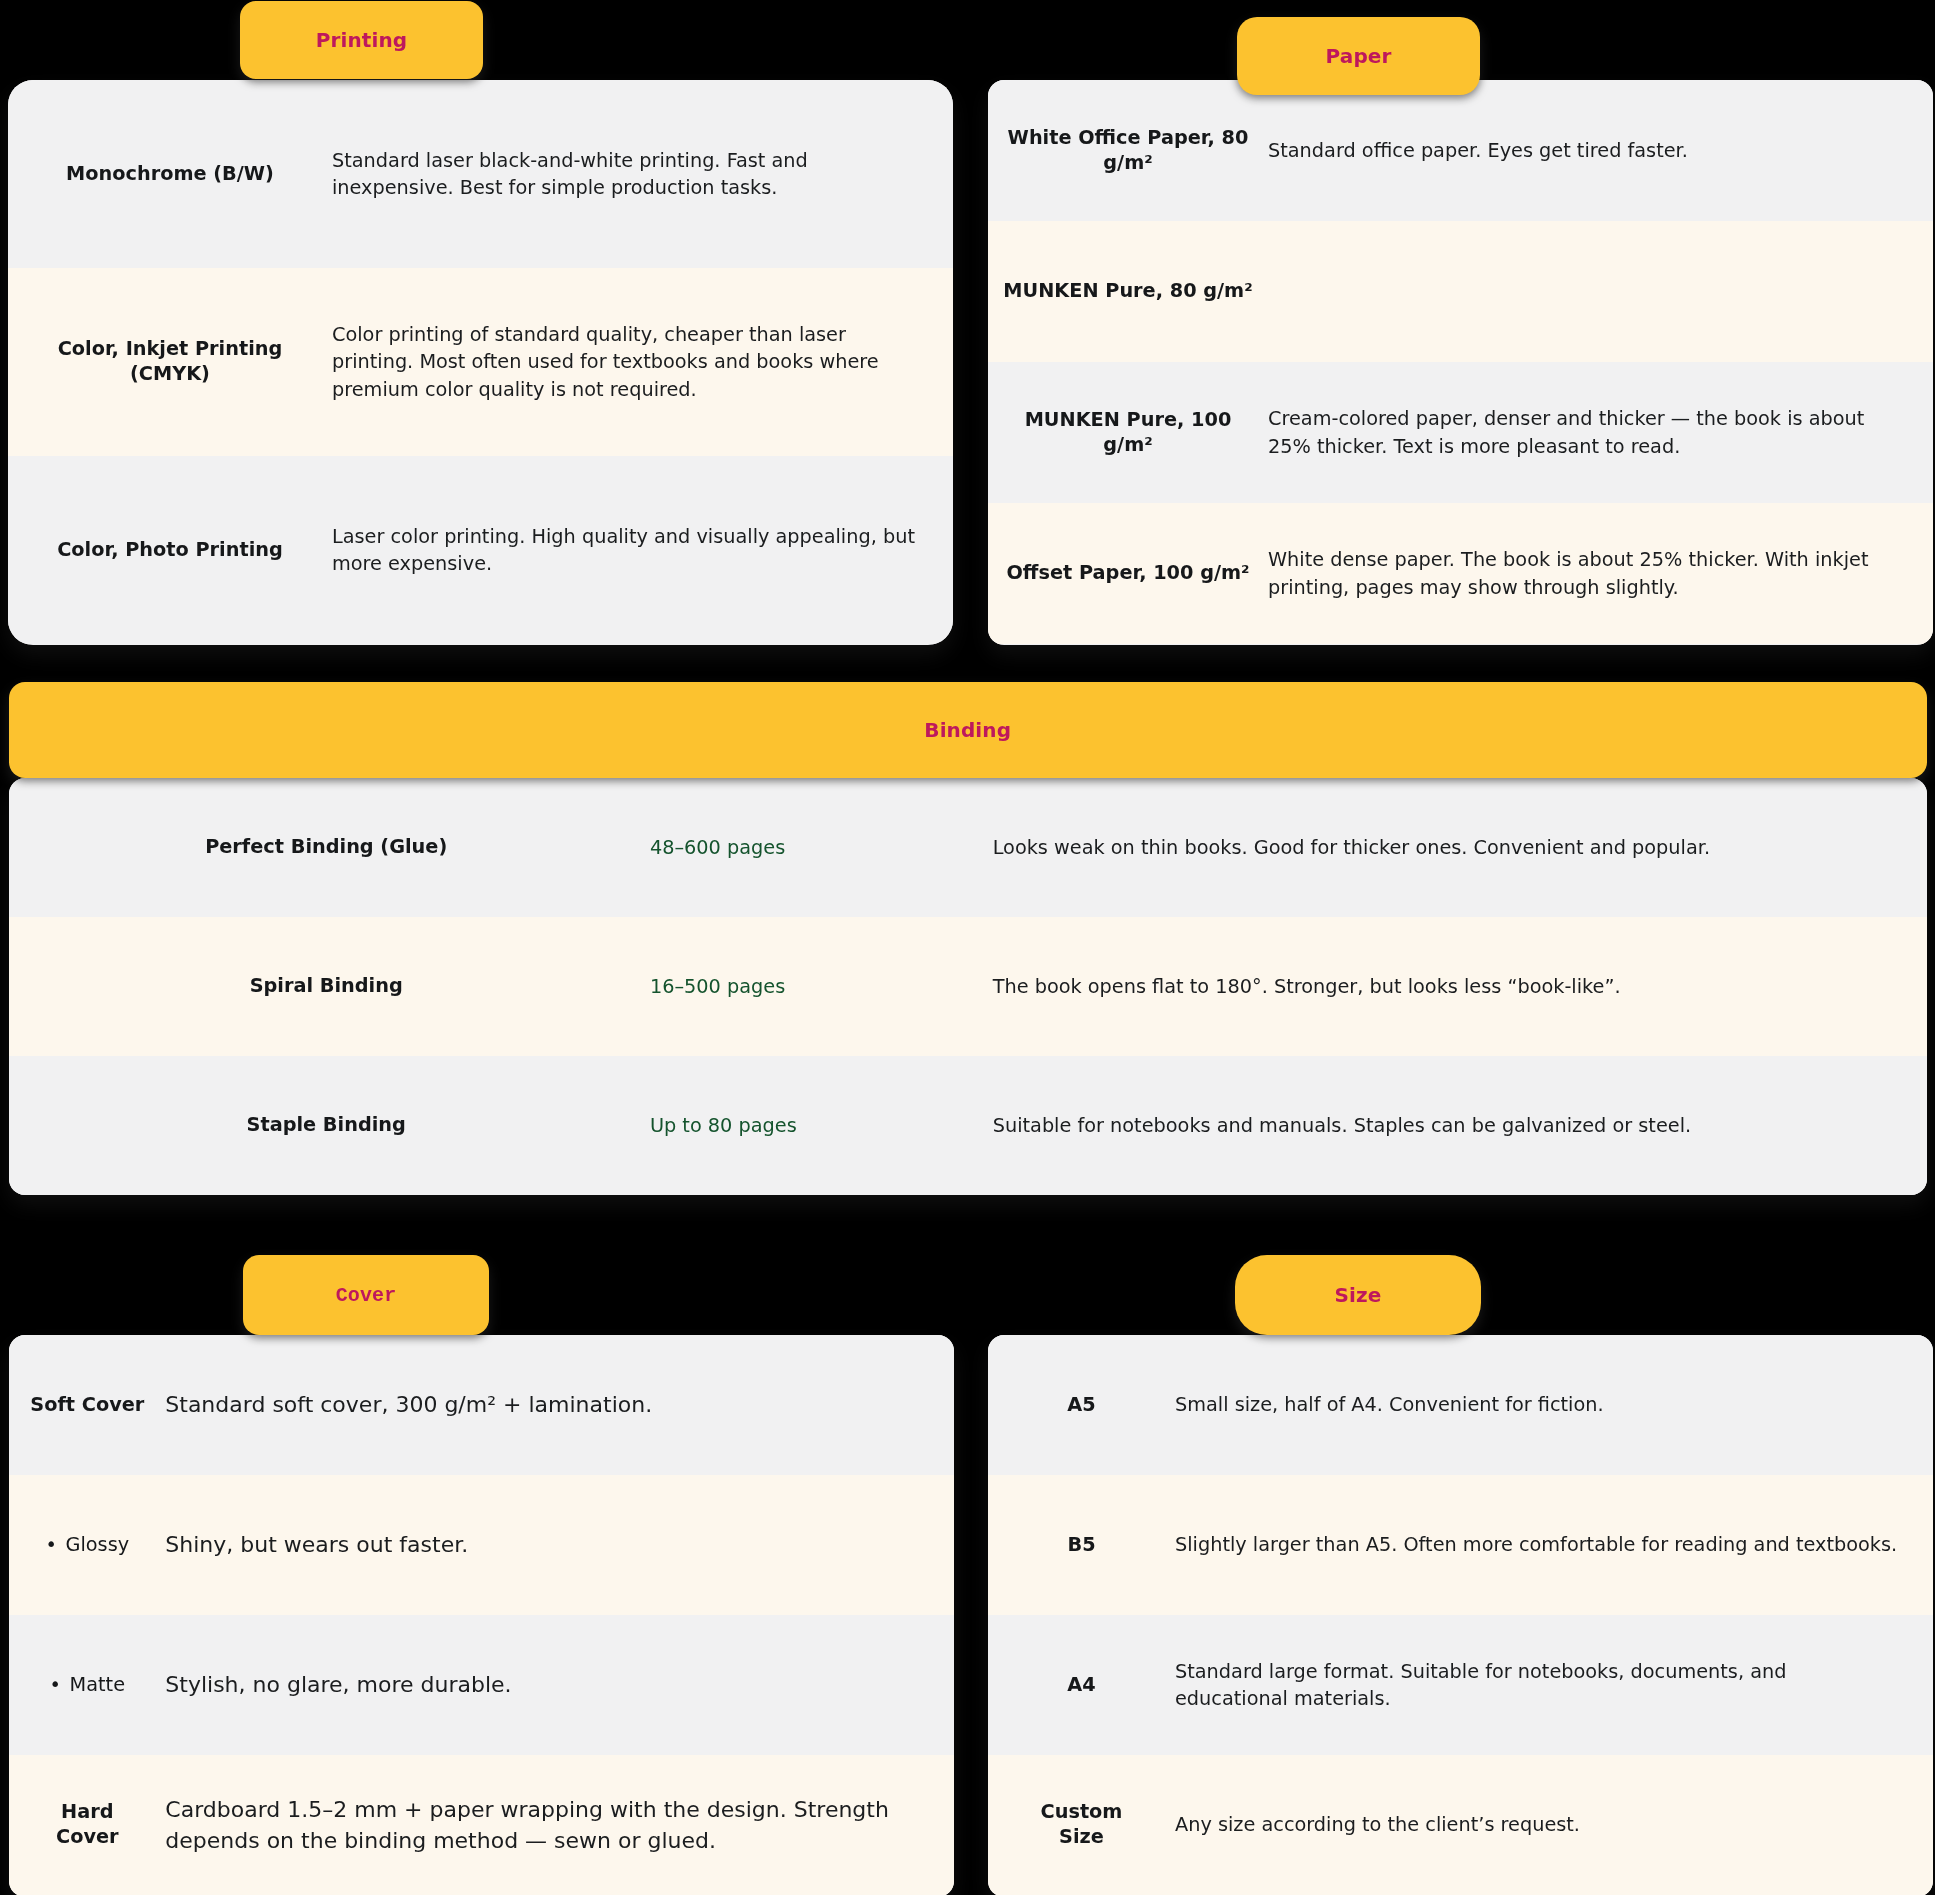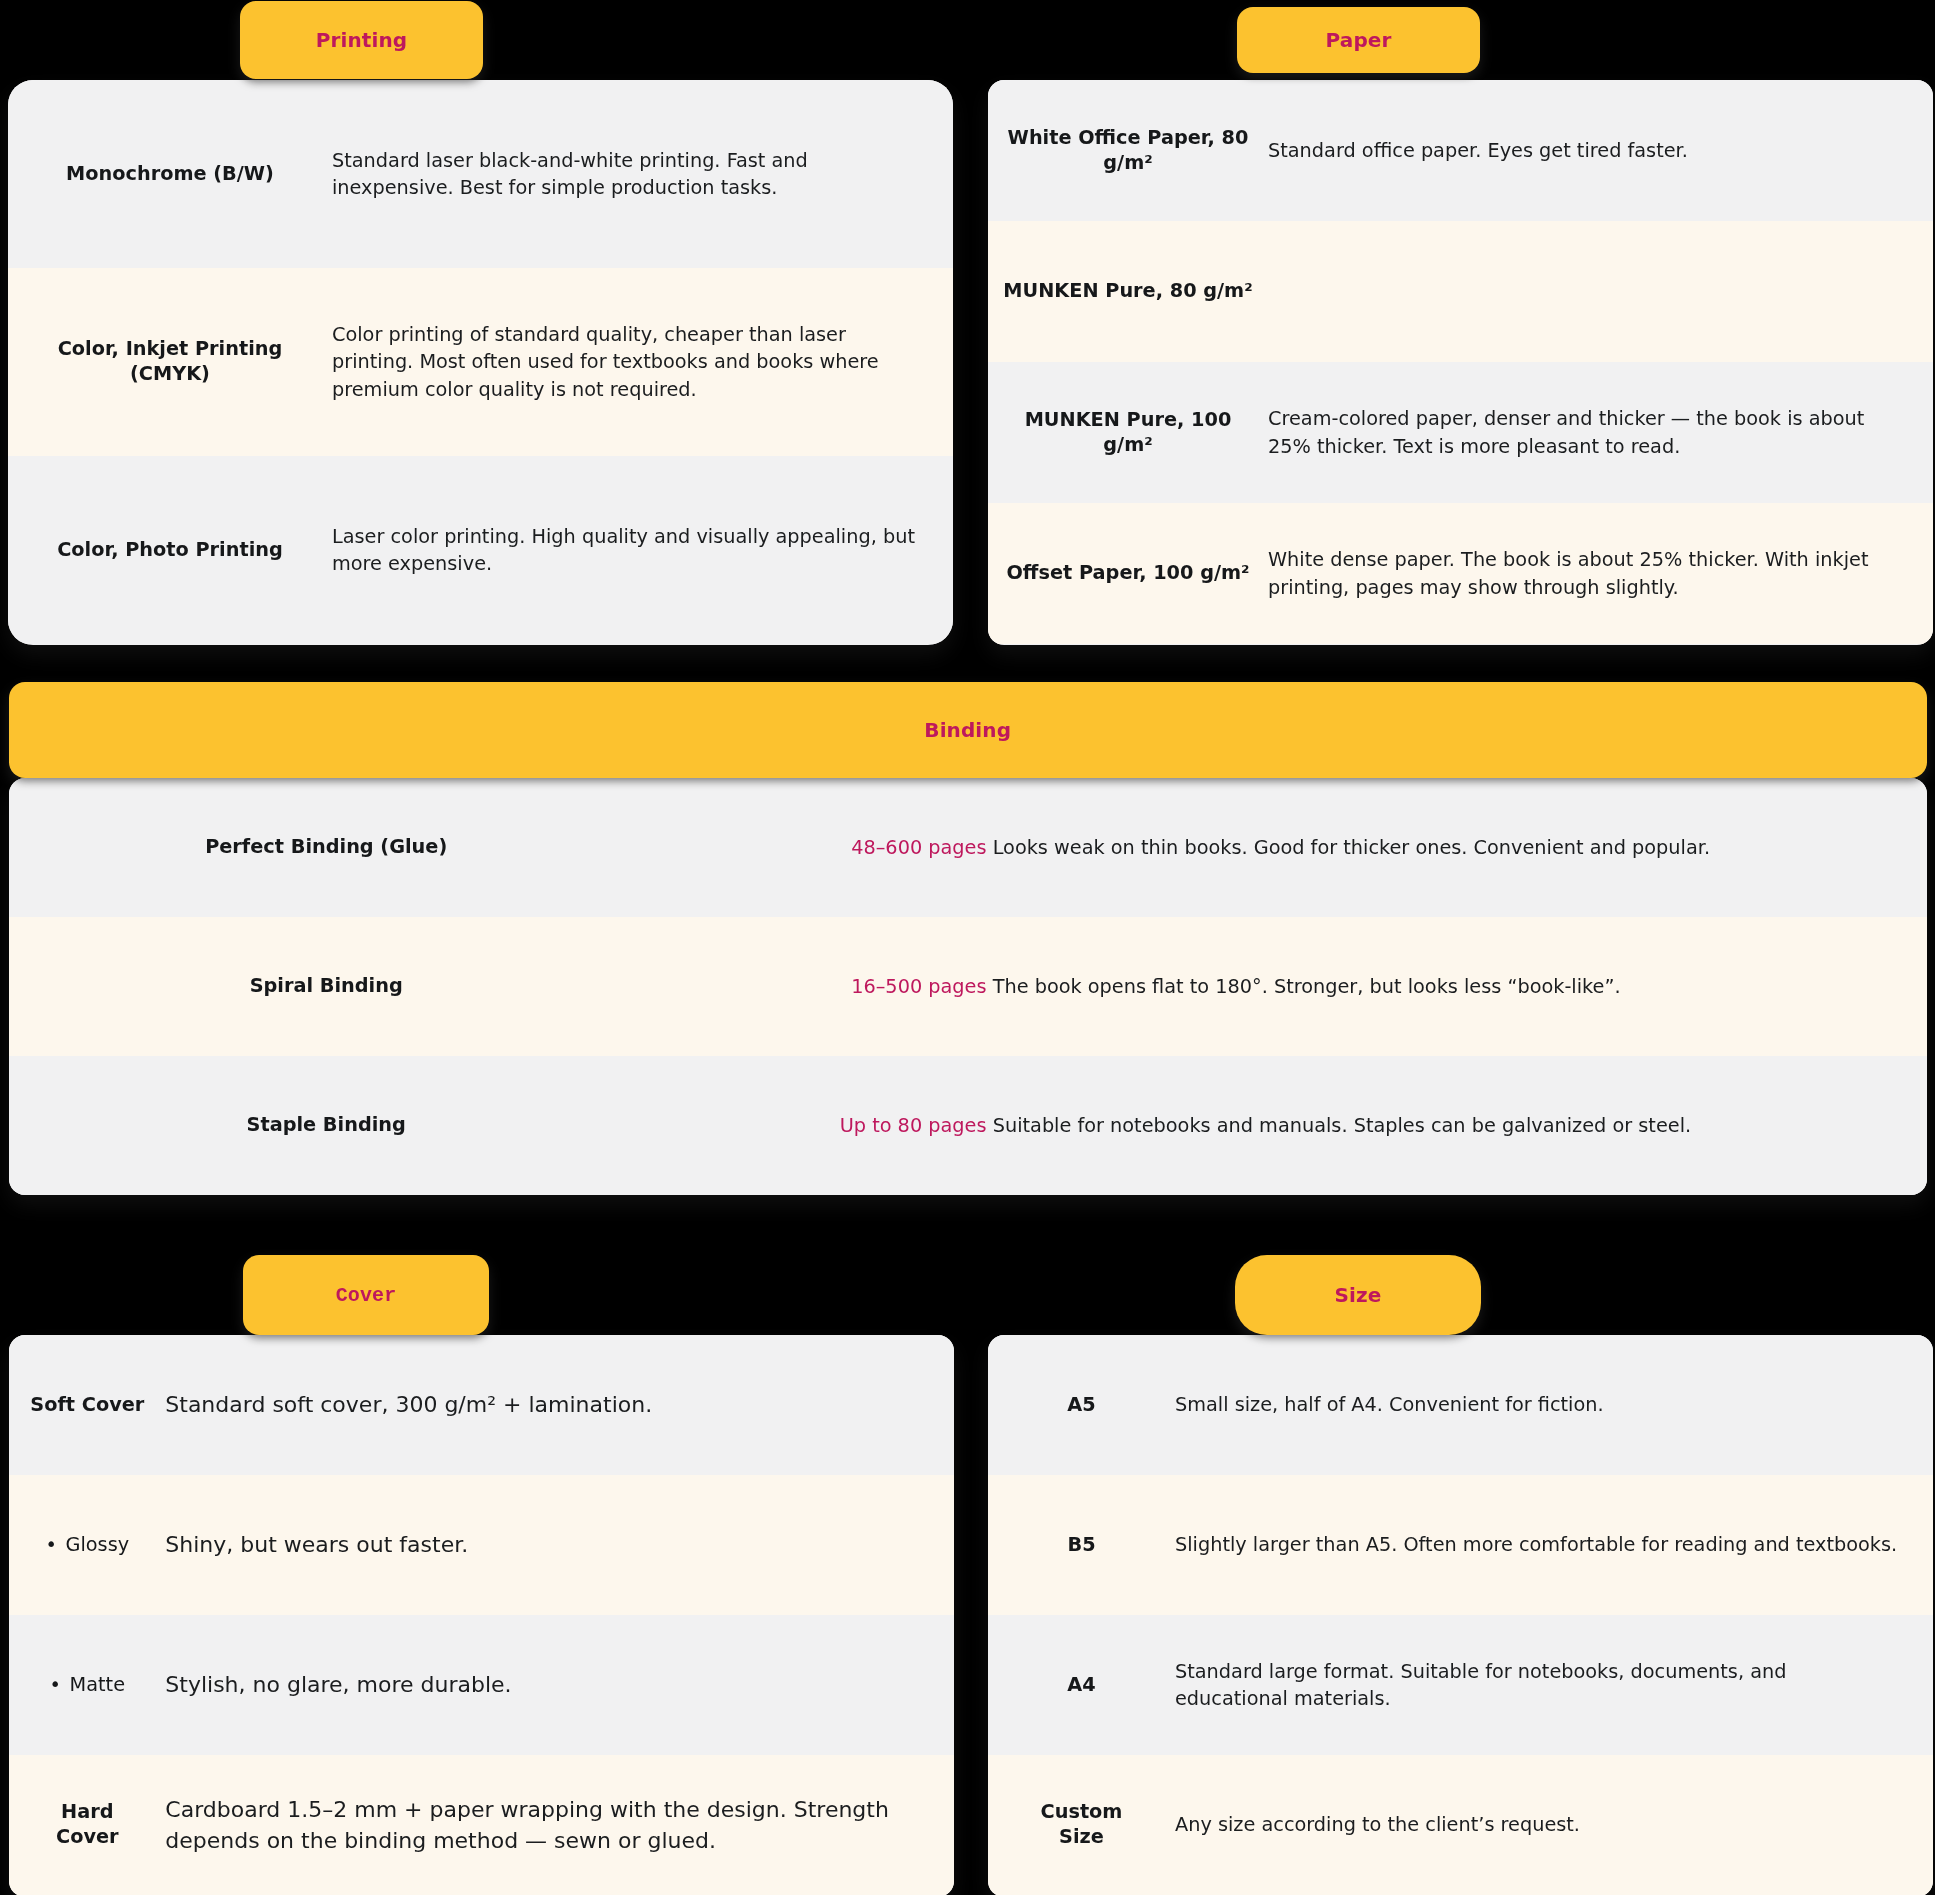--- a/index.html
+++ b/index.html
@@ -60,42 +60,42 @@
   .row.cream { background: #fdf7ed; }
 
   .cell-label {
     font-weight: 700;
     color: #16181a;
     text-align: center;
     box-sizing: border-box;
     line-height: 1.28;
   }
   .cell-mid {
-    color: #be185d;
-    text-align: right;
+    color: #14532d;
+    text-align: left;
     box-sizing: border-box;
     line-height: 1.3;
   }
   .cell-desc {
     color: #1b1d1f;
     box-sizing: border-box;
     line-height: 1.42;
   }
 
   
   #printing-section { left: 0px; top: 0px; width: 962px; height: 651px; }
   #printing-tab  { left: 240px; top: 1.2px;  width: 243px; height: 78px; font-size: 20px; }
   #printing-card { left: 8px;  top: 80px; width: 945px; height: 565px; border-radius: 25px; }
   #printing-card .row { height: 188px; }
   #printing-card .cell-label { width: 324px; padding: 0 17.4px; font-size: 19.3px; }
   #printing-card .cell-desc  { flex: 1; padding: 0 32px 0 0; font-size: 19.3px; }
 
   
   #paper-section { left: 983px; top: 0px; width: 953px; height: 651px; }
-  #paper-tab  { left: 254px; top: 7px;  width: 243px; height: 66px; font-size: 20px; }
+  #paper-tab  { left: 254px; top: 17px;  width: 243px; height: 78px; font-size: 20px; border-radius: 20px; }
   #paper-card { left: 5px;   top: 80px; width: 945px; height: 565px; }
   #paper-card .row { height: 141px; }
   #paper-card .cell-label { width: 280px; padding: 0 15px; font-size: 19.3px; }
   #paper-card .cell-desc  { flex: 1; padding: 0 25px 0 0; font-size: 19.3px; }
 
   
   #binding-section { left: 0px; top: 676px; width: 1936px; height: 521px; }
   #binding-tab  { left: 8.7px; top: 5.6px;   width: 1918px; height: 96px; font-size: 20px; justify-content: center; }
   #binding-card { left: 8.7px; top: 102px; width: 1918px; height: 417px; }
   #binding-card .row { height: 139px; }

